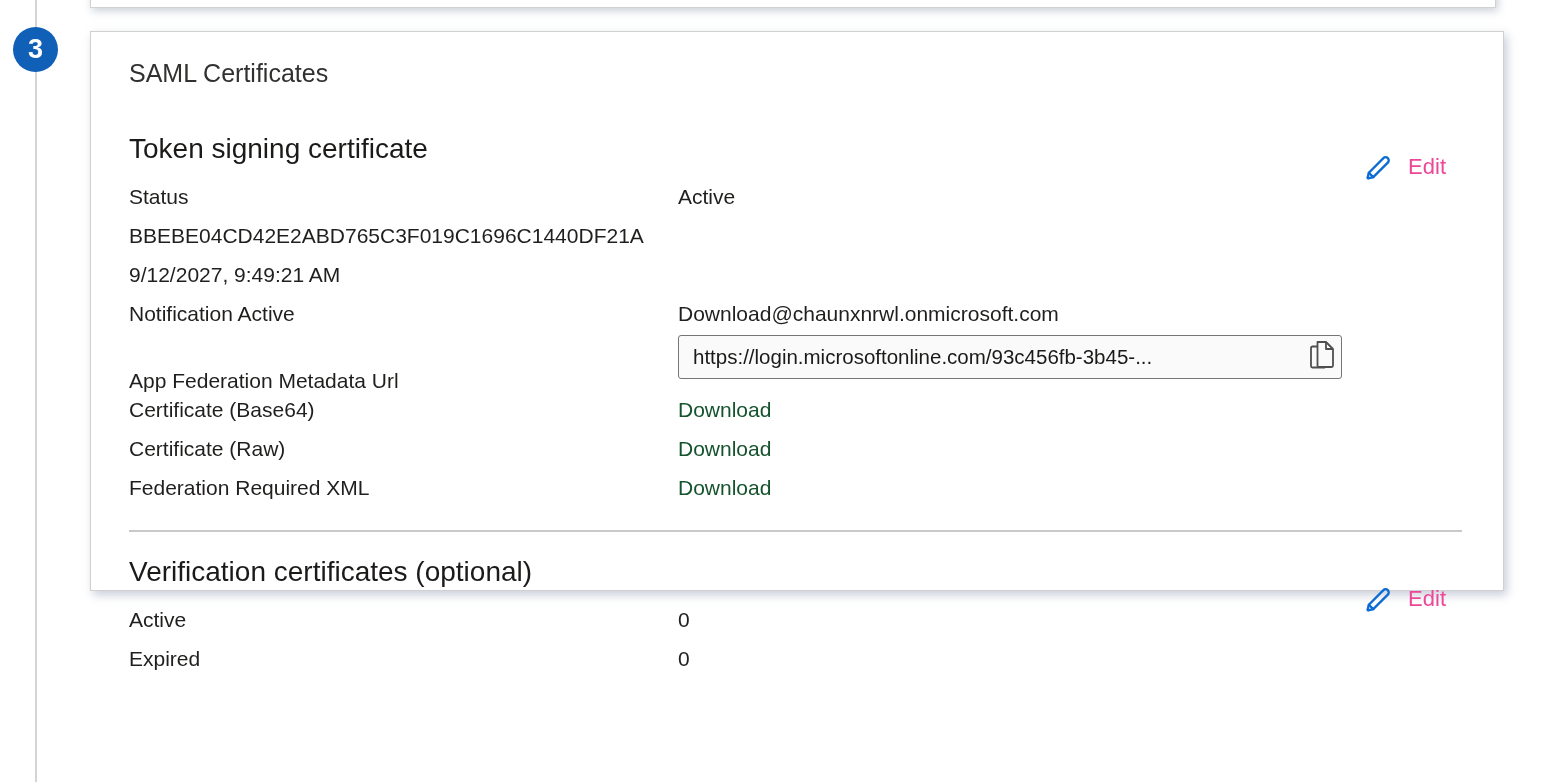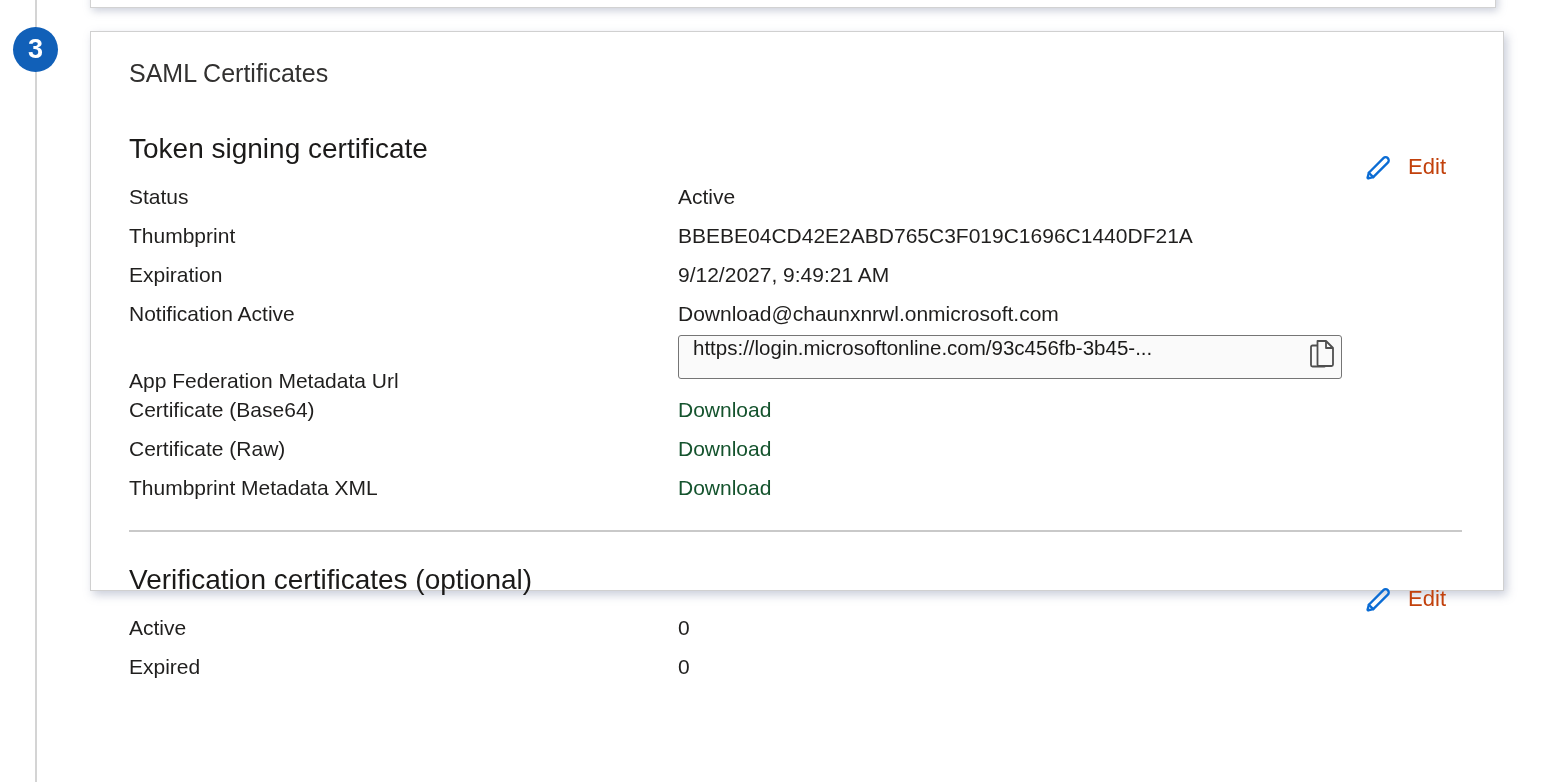--- a/index.html
+++ b/index.html
@@ -40,39 +40,39 @@
   .section-heading { margin-top: 47px; font-size: 28px; font-weight: 400; color: #1b1a19; line-height: 28px; }
   .rows { margin-top: 14px; }
   .rows2 { margin-top: 9px; }
   .row { height: 39px; display: flex; align-items: center; font-size: 21px; }
   .row .label { width: 549px; flex: none; color: #201f1e; }
   .row .value { color: #201f1e; }
   a.download-link { color: #14532d; text-decoration: none; cursor: pointer; }
   .url-row { height: 48px; display: flex; align-items: center; font-size: 21px; }
   .url-row .label { width: 549px; flex: none; margin-top: 47px; }
   .url-box {
-    width: 664px; height: 44px; display: flex; align-items: flex-start;
+    width: 664px; height: 44px; display: flex; align-items: center;
     border: 1.5px solid #757575; border-radius: 3px; background: #fafafa;
     cursor: text;
   }
   .url-text {
     flex: 1; padding: 0 8px 0 14px; font-size: 20.5px; color: #1b1a19;
     white-space: nowrap; overflow: hidden;
   }
   .copy-btn {
     flex: none; width: 38px; height: 40px; display: flex; align-items: center; justify-content: center;
     background: transparent; border: none; cursor: pointer;
   }
   .divider { border: none; border-top: 2px solid #c9c9c9; margin-top: 23px; }
-  .v-heading { margin-top: 34px; }
+  .v-heading { margin-top: 26px; }
   .edit-btn {
     position: absolute; right: 57px; height: 37px;
     display: flex; align-items: center; gap: 14px;
     background: transparent; border: none; cursor: pointer;
-    font-family: "Liberation Sans", sans-serif; font-size: 22px; color: #c2410c;
+    font-family: "Liberation Sans", sans-serif; font-size: 22px; color: #ec4899;
   }
   .edit-btn.first { top: 116px; }
   .edit-btn.second { top: 548px; }
   .pencil-svg { display: block; }
 </style>
 </head>
 <body>
 
 <div class="connector"></div>
 <div class="prev-card"></div>
@@ -113,26 +113,24 @@
   <div class="section-heading">Token signing certificate</div>
 
   <div class="rows">
 
       <div class="row">
         <span class="label">Status</span>
         <span class="value">Active</span>
       </div>
 
       <div class="row">
-        <span class="label">Thumbprint</span>
         <span class="value">BBEBE04CD42E2ABD765C3F019C1696C1440DF21A</span>
       </div>
 
       <div class="row">
-        <span class="label">Expiration</span>
         <span class="value">9/12/2027, 9:49:21 AM</span>
       </div>
 
       <div class="row">
         <span class="label">Notification Active</span>
         <span class="value">Download@chaunxnrwl.onmicrosoft.com</span>
       </div>
     </div>
 
   <div class="url-row">
@@ -157,21 +155,21 @@
         <span class="label">Certificate (Base64)</span>
         <a class="download-link">Download</a>
       </div>
 
       <div class="row">
         <span class="label">Certificate (Raw)</span>
         <a class="download-link">Download</a>
       </div>
 
       <div class="row">
-        <span class="label">Thumbprint Metadata XML</span>
+        <span class="label">Federation Required XML</span>
         <a class="download-link">Download</a>
       </div>
     </div>
 
   <hr class="divider">
 
   <div class="section-heading v-heading">Verification certificates (optional)</div>
 
   <div class="rows">
 

